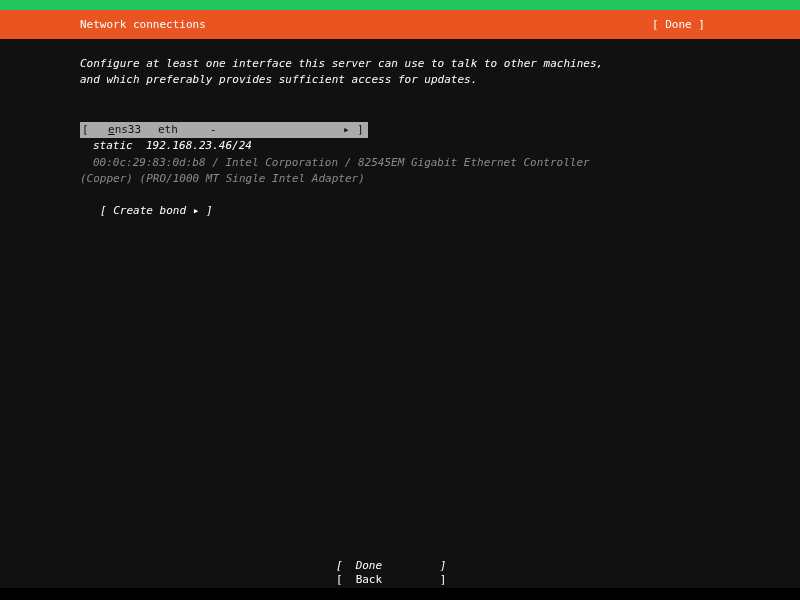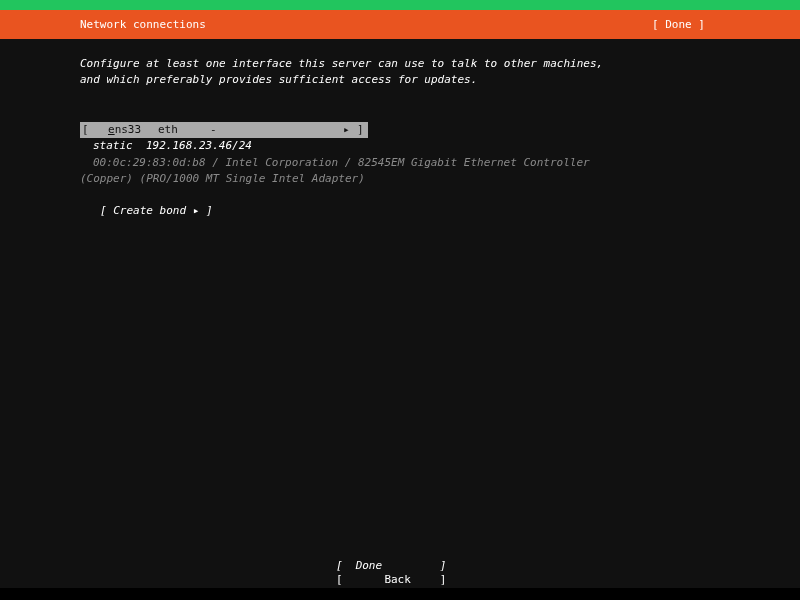--- a/index.html
+++ b/index.html
@@ -109,21 +109,21 @@
 
   #createbond { left: 80px; top: 193px; margin-left: 20px; }
 
   
   .footbtn {
     position: absolute;
     white-space: pre;
     color: #ffffff;
   }
   #btn-done { left: 336px; top: 548px; font-style: italic; }
-  #btn-back { left: 336px; top: 562px; text-align: center; }
+  #btn-back { left: 336px; top: 562px; }
 
   .footbtn .bb { display: inline-block; }
   .footbtn .blabel { display: inline-block; }
 </style>
 </head>
 <body>
 
 <div id="screen">
   <div id="terminal">
 

